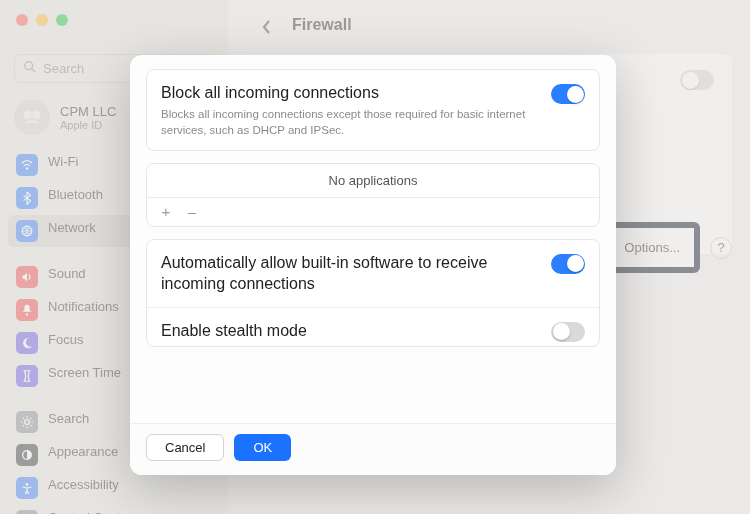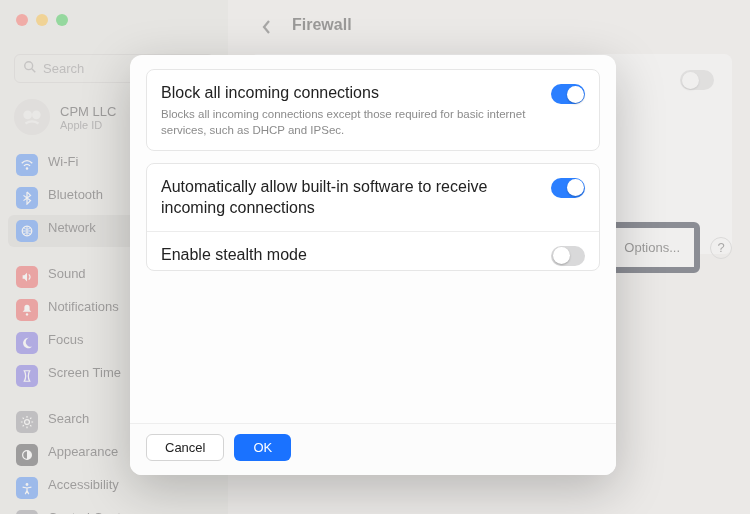--- a/index.html
+++ b/index.html
@@ -255,20 +255,27 @@
         <div class="row-text">
           <div class="row-title">Block all incoming connections</div>
           <div class="row-desc">Blocks all incoming connections except those required for basic internet services, such as DHCP and IPSec.</div>
         </div>
         <div class="toggle on">
             <div class="knob"></div>
           </div>
       </div>
     </div>
 
+    <div class="apps-card">
+      <div class="apps-header">No applications</div>
+      <div class="apps-toolbar">
+        <div class="tb-btn">+</div>
+        <div class="tb-btn">–</div>
+      </div>
+    </div>
 
     <div class="card">
       <div class="row">
         <div class="row-text">
           <div class="row-title">Automatically allow built-in software to receive incoming connections</div>
         </div>
         <div class="toggle on">
             <div class="knob"></div>
           </div>
       </div>

